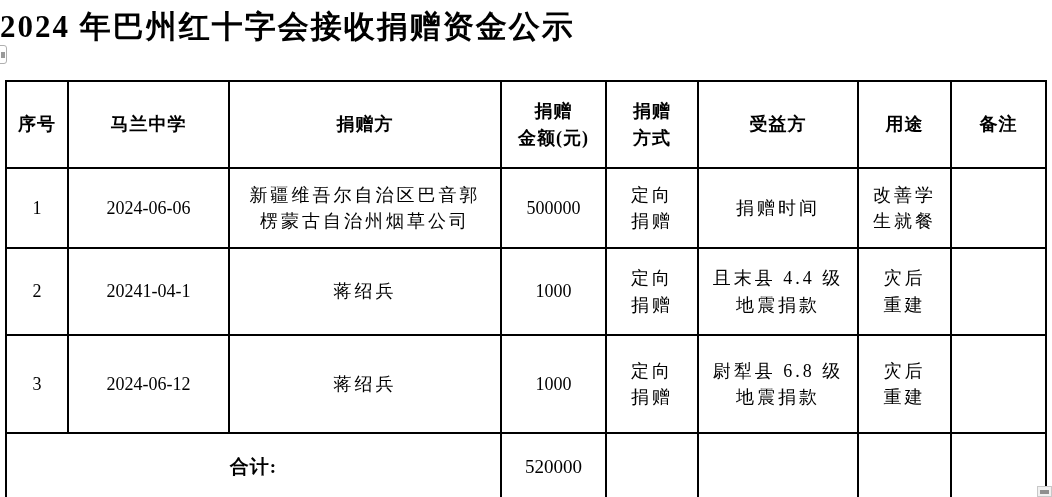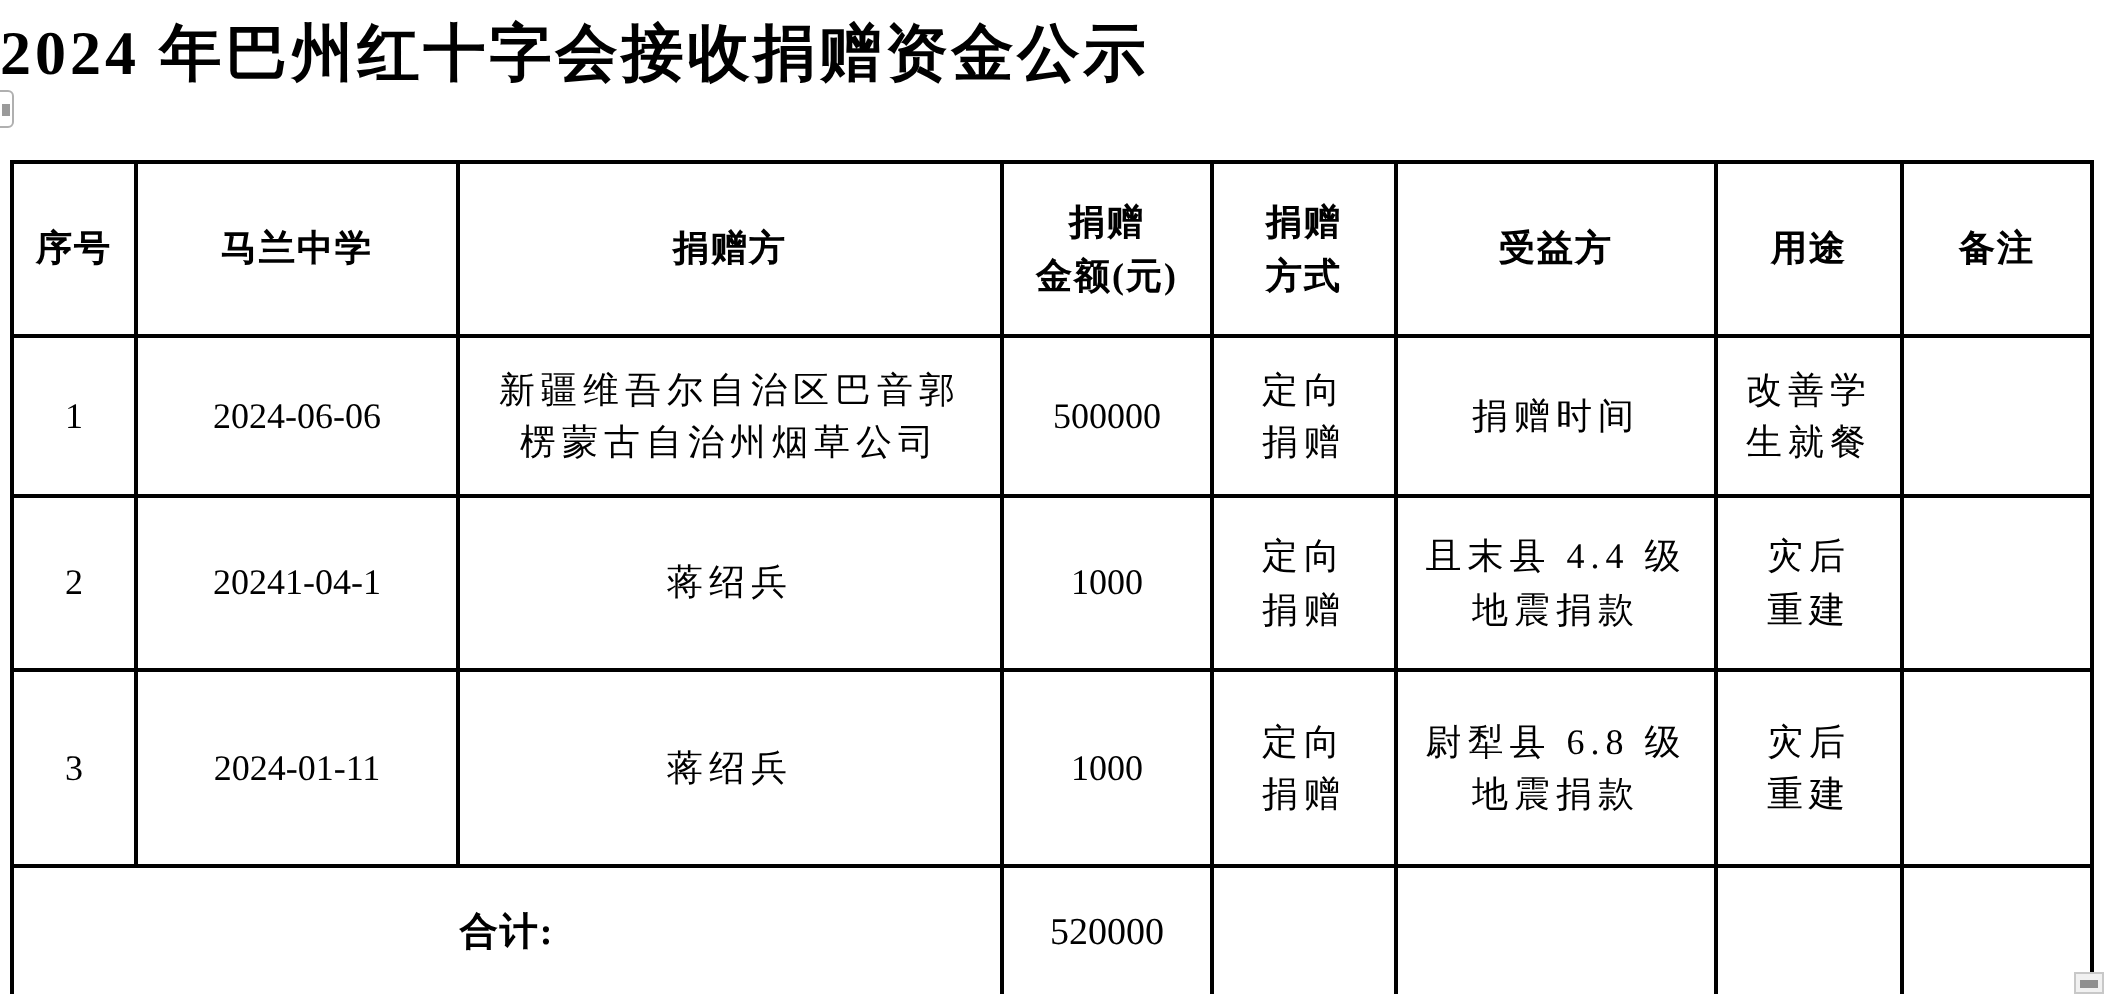--- a/index.html
+++ b/index.html
@@ -131,21 +131,21 @@
 捐赠</td>
         <td class="cjk">且末县 4.4 级
 地震捐款</td>
         <td class="cjk">灾后
 重建</td>
         <td class="num"></td>
       </tr>
 
       <tr class="r-3">
         <td class="num">3</td>
-        <td class="num">2024-01-11</td>
+        <td class="num">2024-06-12</td>
         <td class="cjk">蒋绍兵</td>
         <td class="num">1000</td>
         <td class="cjk">定向
 捐赠</td>
         <td class="cjk">尉犁县 6.8 级
 地震捐款</td>
         <td class="cjk">灾后
 重建</td>
         <td class="num"></td>
       </tr>

